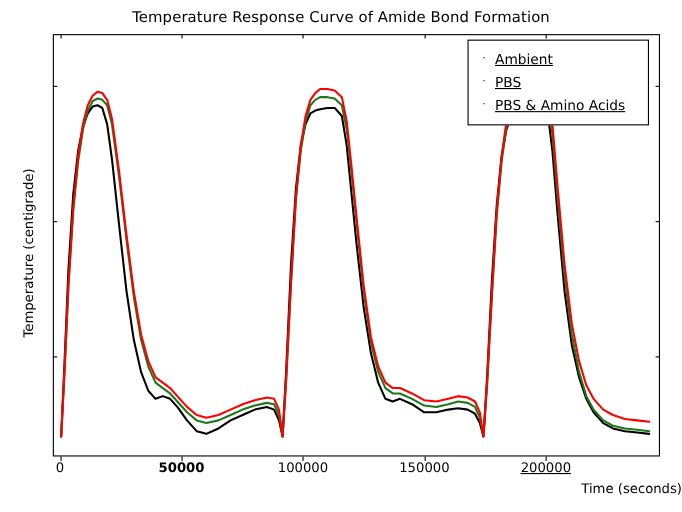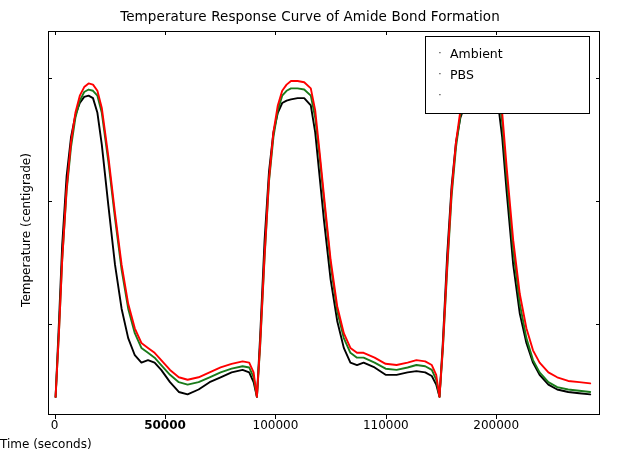--- a/index.html
+++ b/index.html
@@ -27,35 +27,35 @@
     font-size:12px;color:#000;transform:translateX(-45px);
   }
   .tick-mark{position:absolute;background:#000;}
 
   #ylabel{
     position:absolute;left:-124px;top:223px;width:300px;text-align:center;
     font-size:12px;color:#000;transform:rotate(-90deg);
     transform-origin:center center;
   }
   #xlabel{
-    position:absolute;left:0;top:437px;width:620px;text-align:left;
+    position:absolute;left:0;top:437px;width:620px;text-align:right;
     font-size:12px;color:#000;
   }
 
   #legend{
     position:absolute;left:425px;top:36px;width:165px;
     border:1.1px solid #000;background:#fff;
     padding:6px 8px 7px 8px;box-sizing:border-box;
   }
   .legend-row{display:flex;align-items:center;height:21px;}
   .legend-marker{
     width:12px;text-align:center;font-size:9px;line-height:1;
     margin-right:4px;flex:0 0 12px;
   }
-  .legend-text{font-size:12.5px;color:#000;white-space:nowrap;}
+  .legend-text{font-size:12.5px;color:#000;white-space:nowrap;text-decoration:underline;}
 </style>
 </head>
 <body>
 
 <div id="figure">
 
   <div id="chart-title">Temperature Response Curve of Amide Bond Formation</div>
 
   <div id="plot-area">
     <svg id="plot-svg" viewBox="0 0 552 384" preserveAspectRatio="none">
@@ -70,24 +70,24 @@
       <div class="tick-mark" style="left: 54.624px; top: 31px; width: 1px; height: 4px;"></div>
       <div class="xtick-label" style="left: 54.624px;">0</div>
       <div class="tick-mark" style="left: 165.024px; top: 415px; width: 1px; height: 4px;"></div>
       <div class="tick-mark" style="left: 165.024px; top: 31px; width: 1px; height: 4px;"></div>
       <div class="xtick-label" style="left: 165.024px; font-weight: bold;">50000</div>
       <div class="tick-mark" style="left: 275.424px; top: 415px; width: 1px; height: 4px;"></div>
       <div class="tick-mark" style="left: 275.424px; top: 31px; width: 1px; height: 4px;"></div>
       <div class="xtick-label" style="left: 275.424px; text-align: center;">100000</div>
       <div class="tick-mark" style="left: 385.824px; top: 415px; width: 1px; height: 4px;"></div>
       <div class="tick-mark" style="left: 385.824px; top: 31px; width: 1px; height: 4px;"></div>
-      <div class="xtick-label" style="left: 385.824px;">110000</div>
+      <div class="xtick-label" style="left: 385.824px;">150000</div>
       <div class="tick-mark" style="left: 496.224px; top: 415px; width: 1px; height: 4px;"></div>
       <div class="tick-mark" style="left: 496.224px; top: 31px; width: 1px; height: 4px;"></div>
-      <div class="xtick-label" style="left: 496.224px;">200000</div>
+      <div class="xtick-label" style="left: 496.224px; text-decoration: underline;">200000</div>
       <div class="tick-mark" style="left: 48px; top: 323.923px; width: 4px; height: 1px;"></div>
       <div class="tick-mark" style="left: 596px; top: 323.923px; width: 4px; height: 1px;"></div>
       <div class="ytick-label" style="top: 323.923px; right: 578px;">25</div>
       <div class="tick-mark" style="left: 48px; top: 200.846px; width: 4px; height: 1px;"></div>
       <div class="tick-mark" style="left: 596px; top: 200.846px; width: 4px; height: 1px;"></div>
       <div class="ytick-label" style="top: 200.846px; right: 578px;">30</div>
       <div class="tick-mark" style="left: 48px; top: 77.7692px; width: 4px; height: 1px;"></div>
       <div class="tick-mark" style="left: 596px; top: 77.7692px; width: 4px; height: 1px;"></div>
       <div class="ytick-label" style="top: 77.7692px; right: 578px;">35</div>
     </div>
@@ -99,16 +99,17 @@
     <div class="legend-row">
       <span class="legend-marker">·</span>
       <span class="legend-text">Ambient</span>
     </div>
     <div class="legend-row">
       <span class="legend-marker">·</span>
       <span class="legend-text">PBS</span>
     </div>
     <div class="legend-row">
       <span class="legend-marker">·</span>
+      <span class="legend-text">PBS &amp; Amino Acids</span>
     </div>
   </div>
 
 </div>
 
 </body></html>

